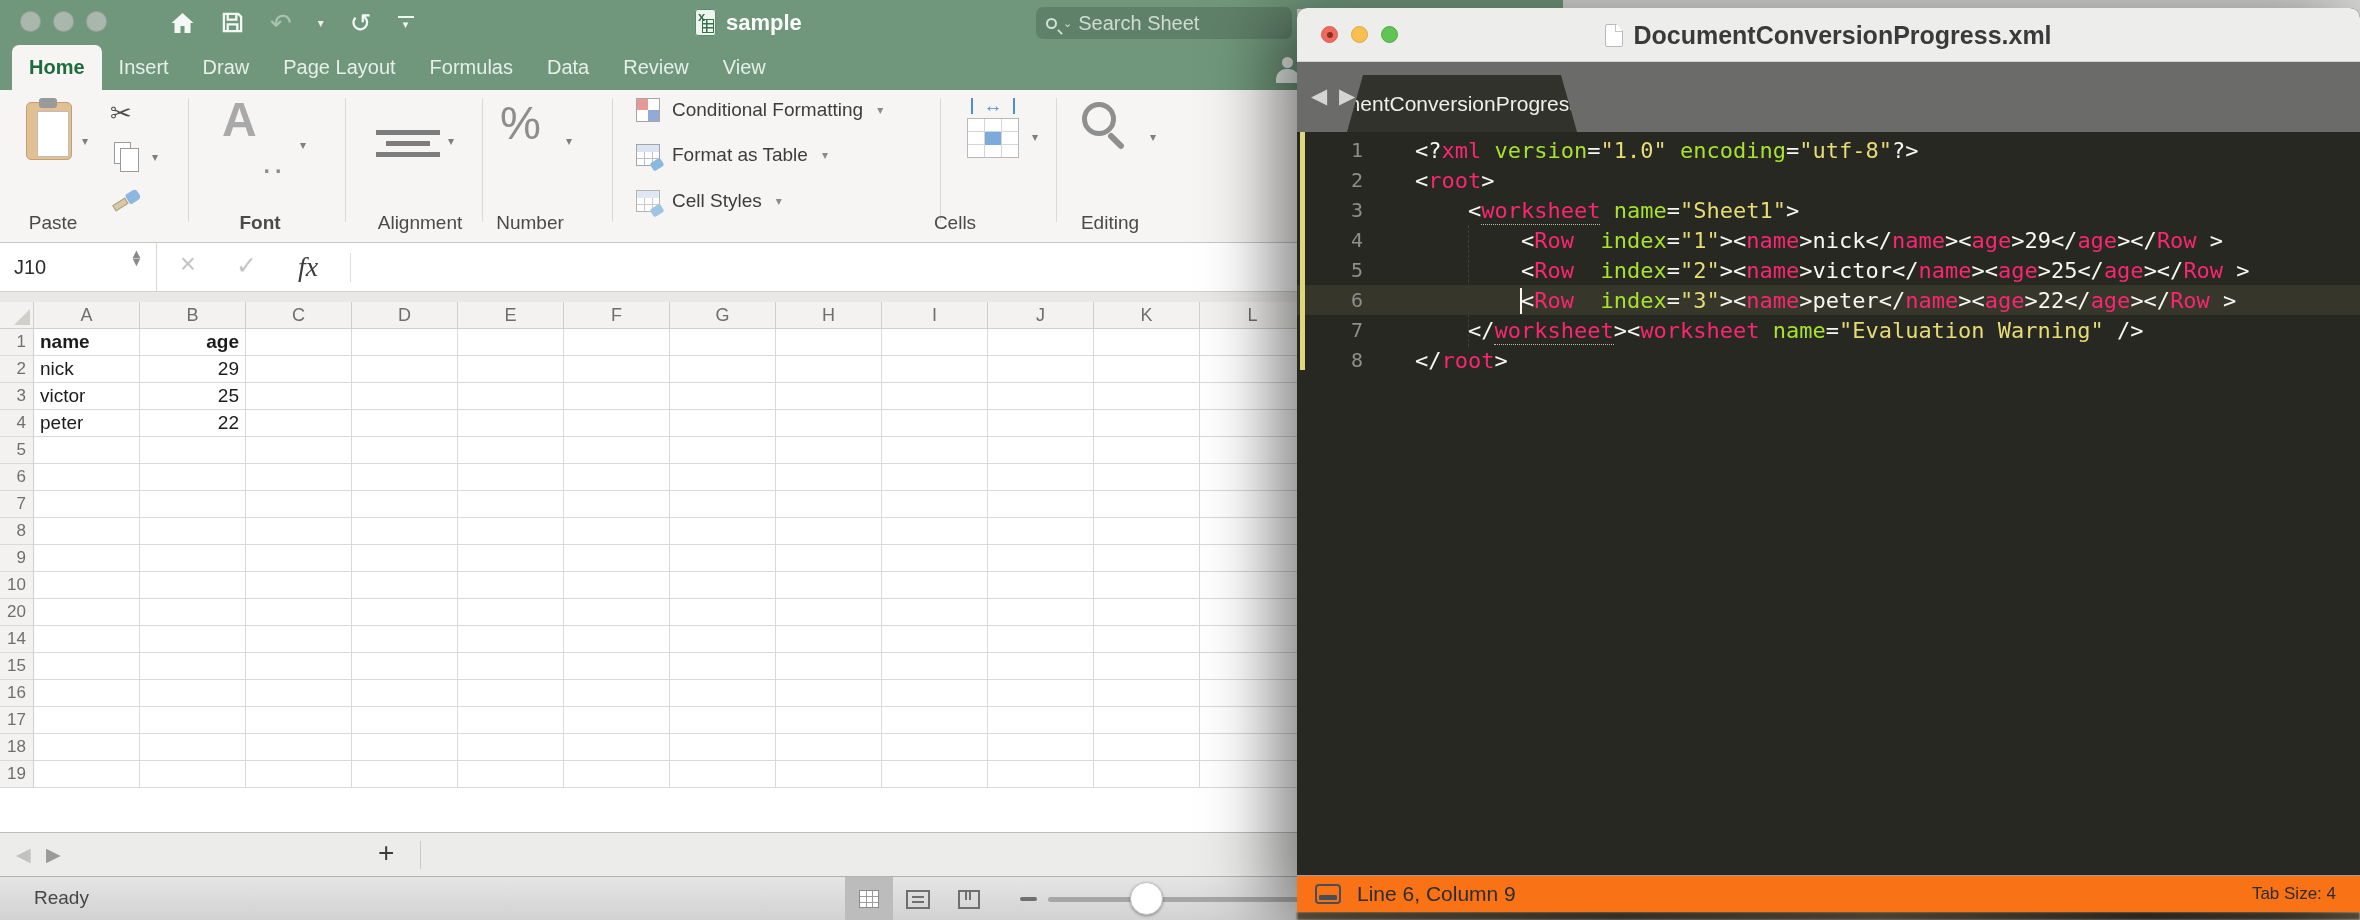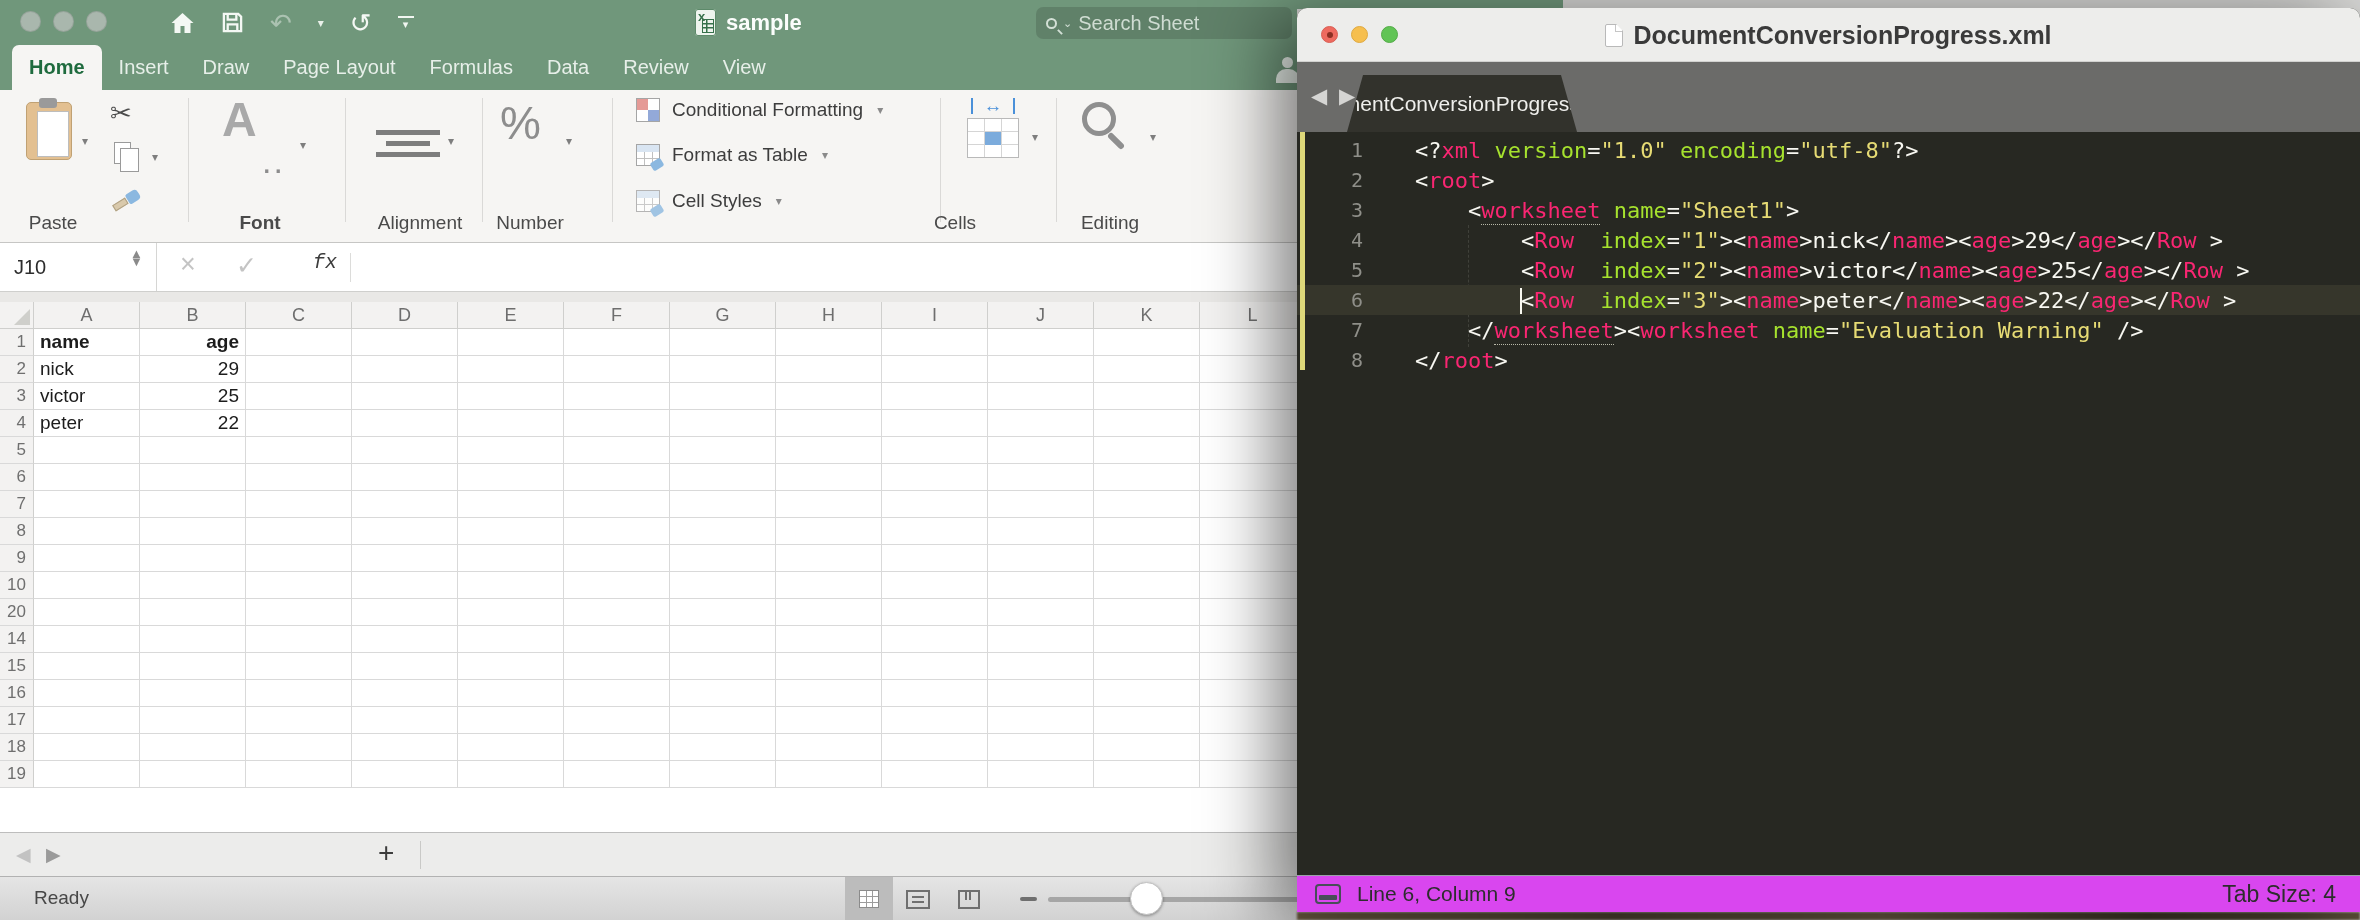--- a/index.html
+++ b/index.html
@@ -89,21 +89,21 @@
   .edit-mag { position:absolute; left:1082px; top:12px; width:34px; height:34px; border:5px solid #8f8f8f; border-radius:50%; }
   .edit-mag::after { content:""; position:absolute; left:26px; top:24px; width:6px; height:20px; background:#8f8f8f; border-radius:3px; transform:rotate(-45deg); }
 
   
   .xl-fbar { position:absolute; left:0; top:243px; width:100%; height:49px; background:#fff; border-bottom:1px solid #cfcfcd; }
   .namebox { position:absolute; left:14px; top:0; height:100%; display:flex; align-items:center; font-size:20px; color:#2c2c2c; }
   .spinner { position:absolute; left:130px; top:7px; display:flex; flex-direction:column; line-height:.62; color:#8a8a8a; font-size:13px; }
   .fvline { position:absolute; top:0; width:1px; height:100%; background:#d6d6d4; }
   .fx-cancel { position:absolute; left:180px; top:6px; font-size:27px; color:#c4c4c4; }
   .fx-enter { position:absolute; left:236px; top:8px; font-size:25px; color:#c4c4c4; }
-  .fx-fn { position:absolute; left:313px; top:8px; font-family:Liberation Mono, monospace; font-style:italic; font-size:20px; color:#3c3c3c; }
+  .fx-fn { position:absolute; left:298px; top:8px; font-family:Liberation Serif, serif; font-style:italic; font-size:28px; color:#3c3c3c; }
   .fvline2 { position:absolute; left:350px; top:10px; width:1px; height:29px; background:#dcdcda; }
 
   .xl-spacer { position:absolute; left:0; top:292px; width:100%; height:10px; background:#e9e8e6; }
 
   
   .xl-grid { position:absolute; left:0; top:302px; width:100%; height:530px; overflow:hidden; background:#fff; }
   .ghead { display:flex; height:27px; }
   .corner { width:34px; height:27px; background:#f3f2f1; border-right:1px solid #cfcfcd; border-bottom:1px solid #cfcfcd; position:relative; flex:0 0 auto; }
   .corner::after { content:""; position:absolute; right:3px; bottom:3px; border-left:16px solid transparent; border-bottom:16px solid #cfcfcb; }
   .colh { width:106px; flex:0 0 auto; background:#f3f2f1; border-right:1px solid #cfcfcd; border-bottom:1px solid #cfcfcd;
@@ -174,26 +174,26 @@
   .code-lines { position:absolute; left:0; top:3px; width:100%; }
   .cline { display:flex; align-items:center; height:30px; }
   .cline.cur { background:#36362b; }
   .lnum { width:66px; flex:0 0 auto; text-align:right; font-family:"DejaVu Sans Mono", monospace; font-size:20px; color:#8f8f89; }
   .ltext { margin-left:52px; font-family:"DejaVu Sans Mono", monospace; font-size:22px; white-space:pre; }
   .c-w { color:var(--c-white); } .c-p { color:var(--c-pink); } .c-g { color:var(--c-green); } .c-y { color:var(--c-yellow); }
   .u { border-bottom:1px dotted #b8b8a8; padding-bottom:1px; }
   .caret { position:absolute; left:223px; top:156px; width:2px; height:26px; background:#f8f8f0; z-index:2; }
   .indent-guide { position:absolute; left:171px; top:93px; width:0; height:122px; border-left:1px dashed rgba(248,248,242,0.12); }
 
-  .e-status { position:absolute; left:0; bottom:0; width:100%; height:37px; background:#d946ef; border-top:1px solid #9aa0a9;
+  .e-status { position:absolute; left:0; bottom:0; width:100%; height:37px; background:#f97316; border-top:1px solid #9aa0a9;
               display:flex; align-items:center; }
   .panel-ic { margin-left:18px; width:26px; height:20px; border:2px solid #474e58; border-radius:4px; position:relative; }
   .panel-ic::after { content:""; position:absolute; left:2px; right:2px; bottom:2px; height:5px; background:#474e58; border-radius:1px; }
   .e-status-left { margin-left:16px; font-size:21px; color:#2d2d2d; }
-  .e-status-right { margin-left:auto; margin-right:24px; font-size:23px; color:#2d2d2d; }
+  .e-status-right { margin-left:auto; margin-right:24px; font-size:17px; color:#2d2d2d; }
 </style>
 </head>
 <body>
 
 <div class="screen">
 
   <div class="strip-green"></div>
   <div class="strip-gray"></div>
   <div class="strip-bottom"></div>
 

